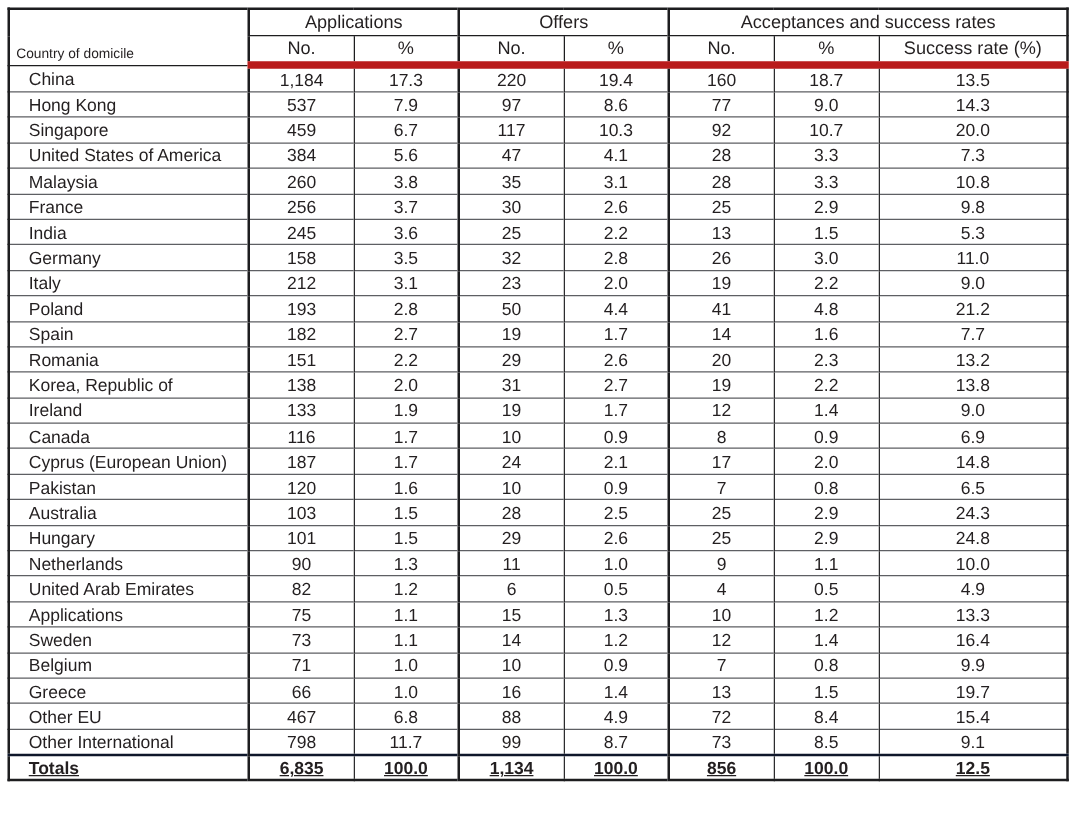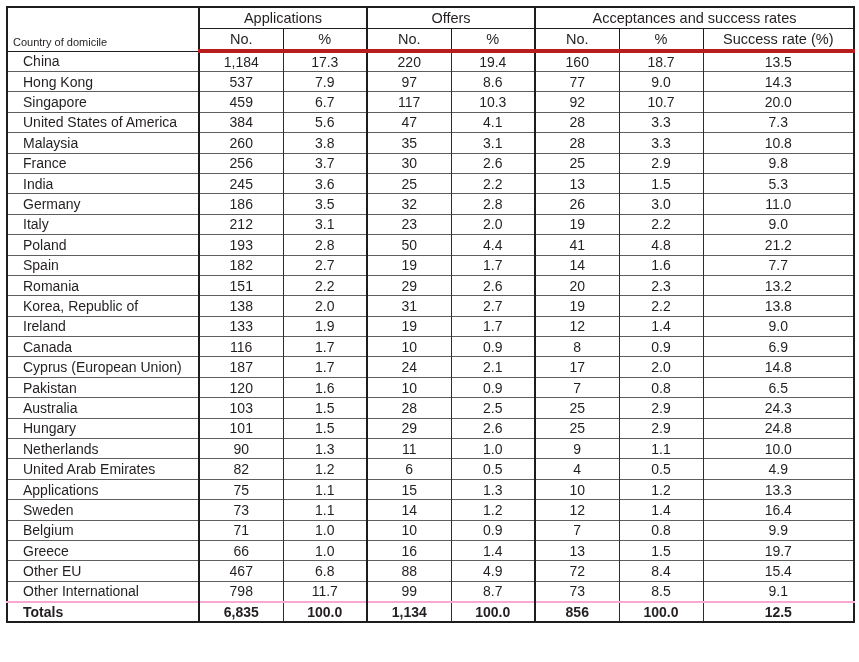--- a/index.html
+++ b/index.html
@@ -44,21 +44,21 @@
     font-size: 14.5px;
     margin-left: 28px;
   }
   thead th.country-h {
     text-align: left;
     vertical-align: bottom;
     padding: 2px 4px 3px 5px;
     font-size: 11px;
   }
   thead tr.sub th {
-    border-bottom: 4px solid #b91c1c;
+    border-bottom: 6px solid #b91c1c;
   }
 
   
   tbody td {
     border-left: 1px solid #2c2c2e;
     border-right: 1px solid #2c2c2e;
     border-top: 1.5px solid #5e5f63;
     text-align: center;
     padding: 1px 4px;
     height: 20.4px;
@@ -67,22 +67,23 @@
     text-align: left;
     padding-left: 15px;
   }
 
   
   .group-sep {
     border-left: 2px solid #1d1d1f !important;
   }
 
   tr.totals td {
-    border-top: 2px solid #f9a8d4;
+    border-top: 2px solid #0f172a;
     font-weight: bold;
+    text-decoration: underline;
   }
 </style>
 </head>
 <body>
 
 <div class="page">
   <table class="admissions">
     <colgroup>
       <col class="c-country">
       <col class="c-num">
@@ -176,21 +177,21 @@
           <td class="group-sep">245</td>
           <td>3.6</td>
           <td class="group-sep">25</td>
           <td>2.2</td>
           <td class="group-sep">13</td>
           <td>1.5</td>
           <td>5.3</td>
         </tr>
         <tr>
           <td class="country">Germany</td>
-          <td class="group-sep">186</td>
+          <td class="group-sep">158</td>
           <td>3.5</td>
           <td class="group-sep">32</td>
           <td>2.8</td>
           <td class="group-sep">26</td>
           <td>3.0</td>
           <td>11.0</td>
         </tr>
         <tr>
           <td class="country">Italy</td>
           <td class="group-sep">212</td>

